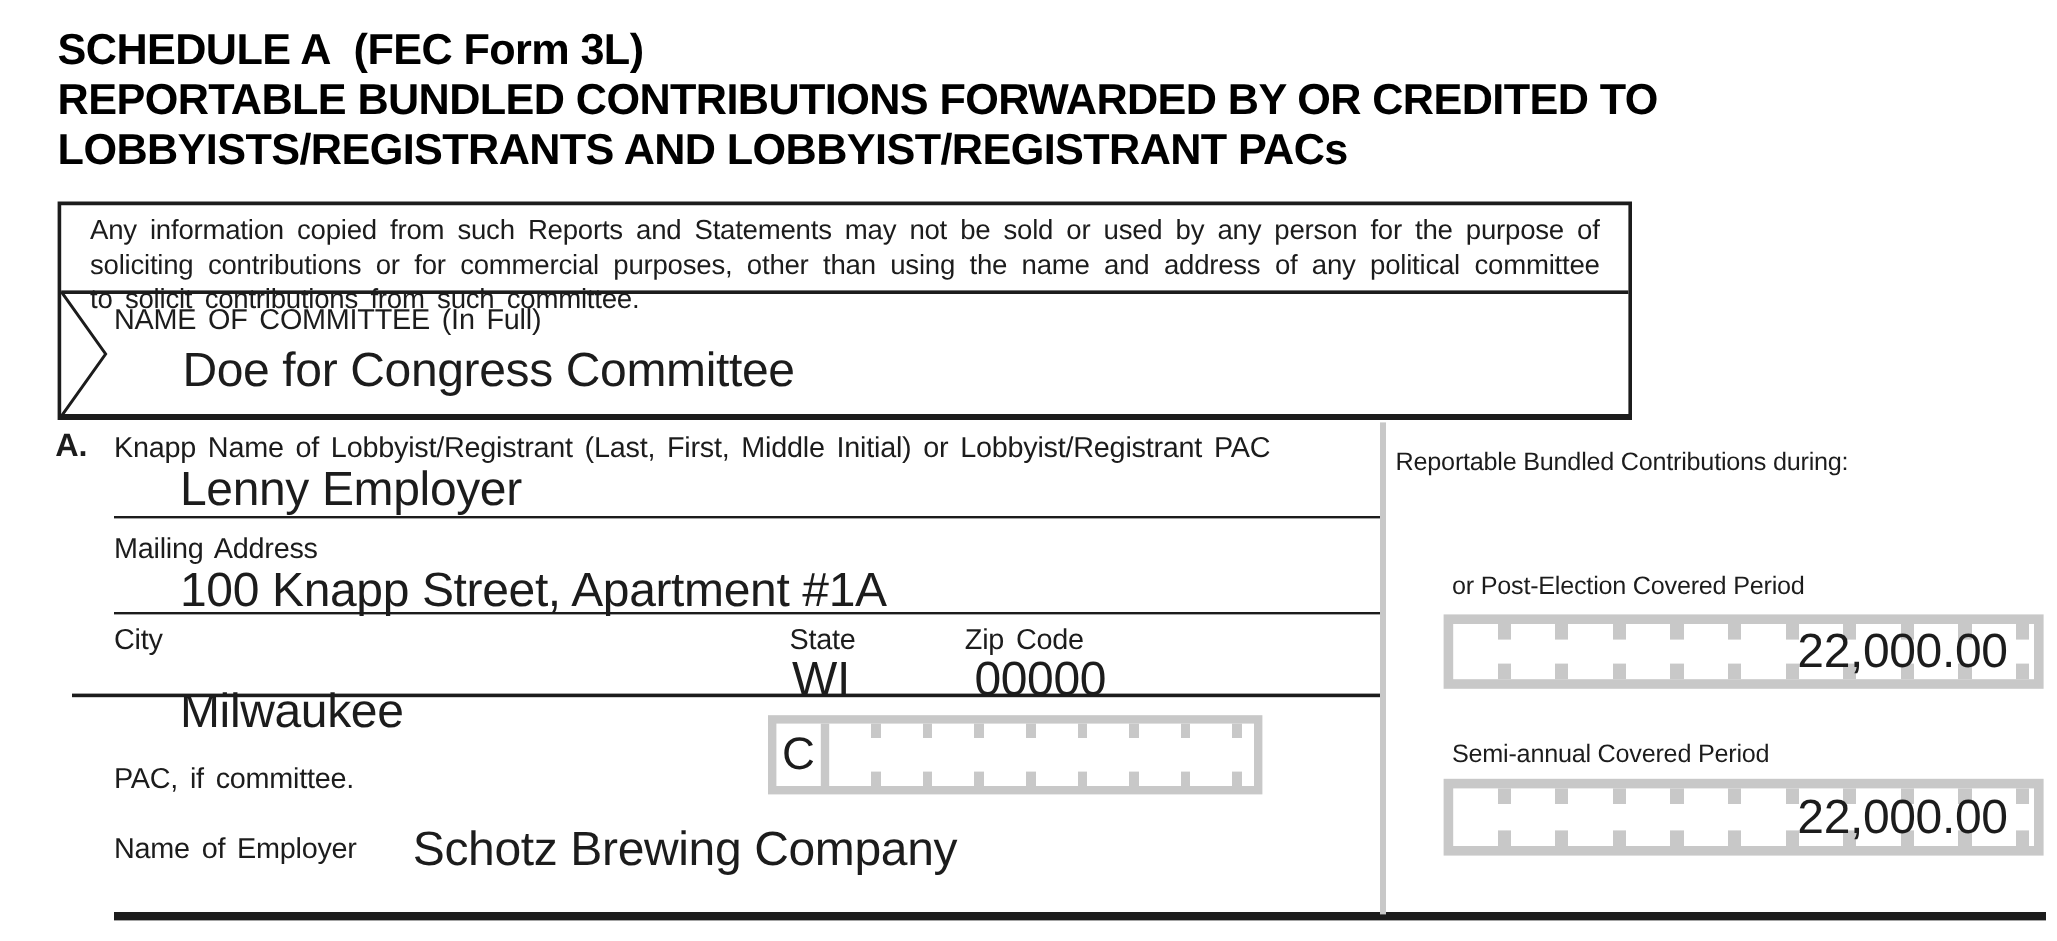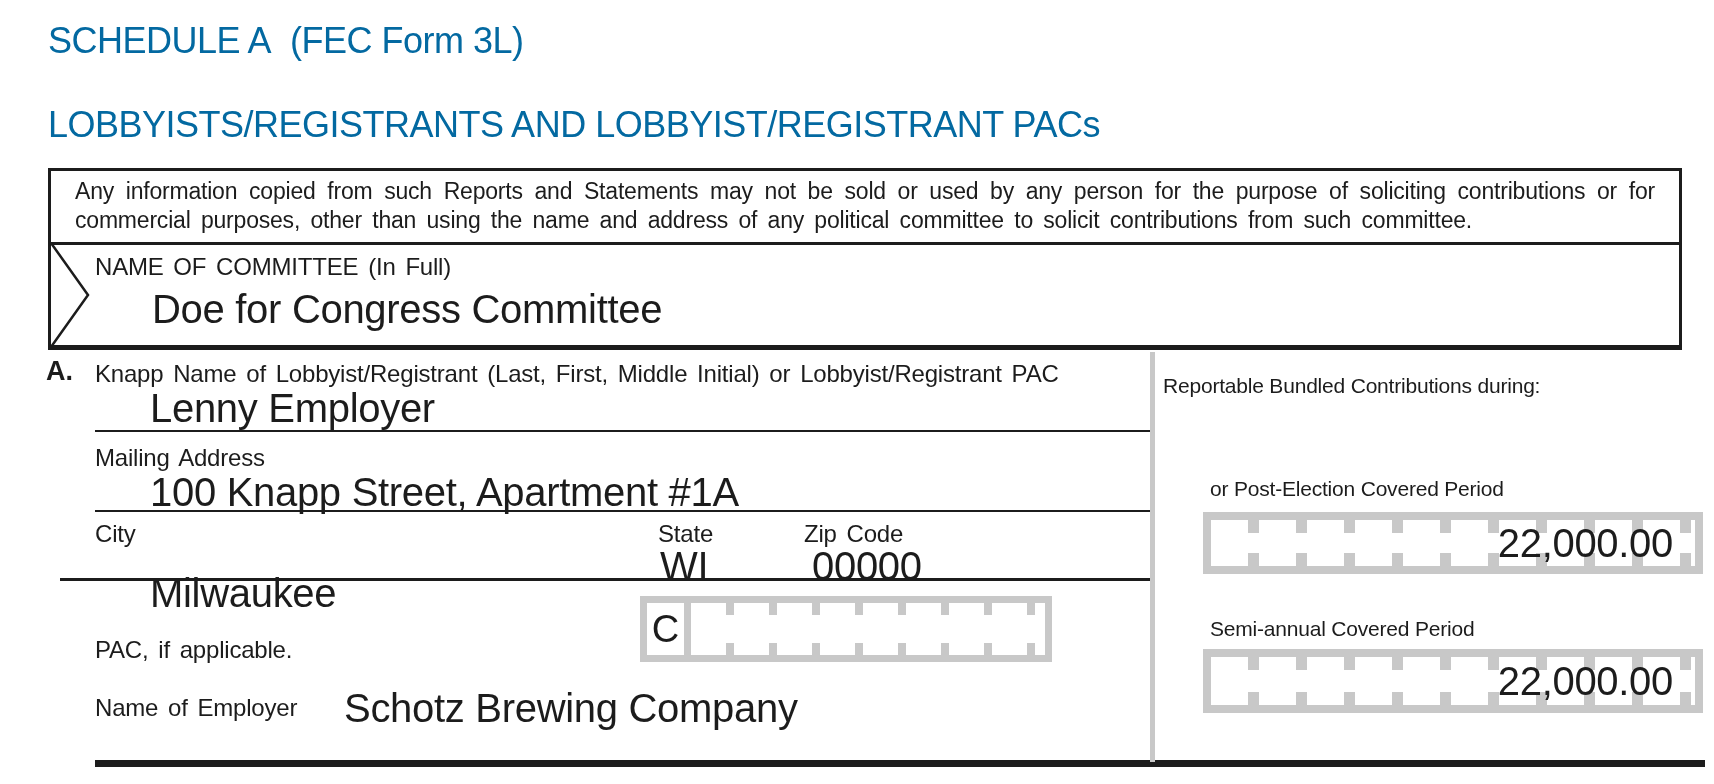--- a/index.html
+++ b/index.html
@@ -7,46 +7,46 @@
   #page{
     position:relative;
     width:1714px;height:784px;
     background:#ffffff;
     font-family:"Liberation Sans", sans-serif;
     color:#1c1c1c;
     overflow:hidden;
   }
   .abs{position:absolute;}
   .title{
-    font-weight:normal;
+    font-weight:bold;
     font-size:36px;
     letter-spacing:-0.5px;
     white-space:nowrap;
-    color:#0369a1;
+    color:#000000;
   }
   .label{
     font-size:24px;
     word-spacing:0.14em;
     letter-spacing:-0.2px;
     white-space:nowrap;
   }
   .label-sm{
     font-size:21px;
     letter-spacing:-0.2px;
     white-space:nowrap;
   }
   .value{
     font-size:40px;
     letter-spacing:-0.3px;
     white-space:nowrap;
   }
   .hline{background:#1c1c1c;}
   
   #info-box{
-    left:48px;top:168px;width:1634px;height:182px;
+    left:48px;top:168px;width:1312px;height:182px;
     border:3px solid #1c1c1c;
     border-bottom-width:5px;
   }
   #disclaimer{
     height:74px;
     border-bottom:3px solid #1c1c1c;
     padding:6px 24px 0 24px;
     font-size:23px;
     line-height:29px;
     text-align:justify;
@@ -101,20 +101,21 @@
     left:1150px;top:352px;width:5px;height:410px;
     background:#c8c8c8;
   }
 </style>
 </head>
 <body>
 
 <div id="page">
 
   <div class="abs title" style="left:48px;top:20px;">SCHEDULE A&nbsp; (FEC Form 3L)</div>
+  <div class="abs title" style="left:48px;top:62px;">REPORTABLE BUNDLED CONTRIBUTIONS FORWARDED BY OR CREDITED TO</div>
   <div class="abs title" style="left:48px;top:104px;">LOBBYISTS/REGISTRANTS AND LOBBYIST/REGISTRANT PACs</div>
 
   <div class="abs" id="info-box">
     <div id="disclaimer">Any information copied from such Reports and Statements may not be sold or used by any person for the purpose of soliciting contributions or for commercial purposes, other than using the name and address of any political committee to solicit contributions from such committee.</div>
     <div id="committee-row">
       <svg id="committee-chevron" width="42" height="104" viewBox="0 0 42 104">
         <polyline points="1,0 38,52 1,104" fill="none" stroke="#1c1c1c" stroke-width="2.5"></polyline>
       </svg>
       <div id="committee-label" class="label">NAME OF COMMITTEE (In Full)</div>
       <div id="committee-value" class="value">Doe for Congress Committee</div>
@@ -131,21 +132,21 @@
   <div class="abs hline" style="left:95px;top:510px;width:1057px;height:2px;"></div>
 
   <div class="abs label" style="left:95px;top:520px;">City</div>
   <div class="abs label" style="left:658px;top:520px;">State</div>
   <div class="abs label" style="left:804px;top:520px;">Zip Code</div>
   <div class="abs value" style="left:150px;top:571px;">Milwaukee</div>
   <div class="abs value" style="left:660px;top:544px;">WI</div>
   <div class="abs value" style="left:812px;top:544px;">00000</div>
   <div class="abs hline" style="left:60px;top:578px;width:1092px;height:3px;"></div>
 
-  <div class="abs label" style="left:95px;top:636px;">PAC, if applicable.</div>
+  <div class="abs label" style="left:95px;top:636px;">PAC, if committee.</div>
   <div class="abs" id="fec-comb">
     <div id="fec-prefix-cell">C</div>
     <div id="fec-field"></div>
   </div>
 
   <div class="abs label" style="left:95px;top:694px;">Name of Employer</div>
   <div class="abs value" style="left:344px;top:686px;">Schotz Brewing Company</div>
 
   <div class="abs hline" style="left:95px;top:760px;width:1610px;height:7px;"></div>
 

